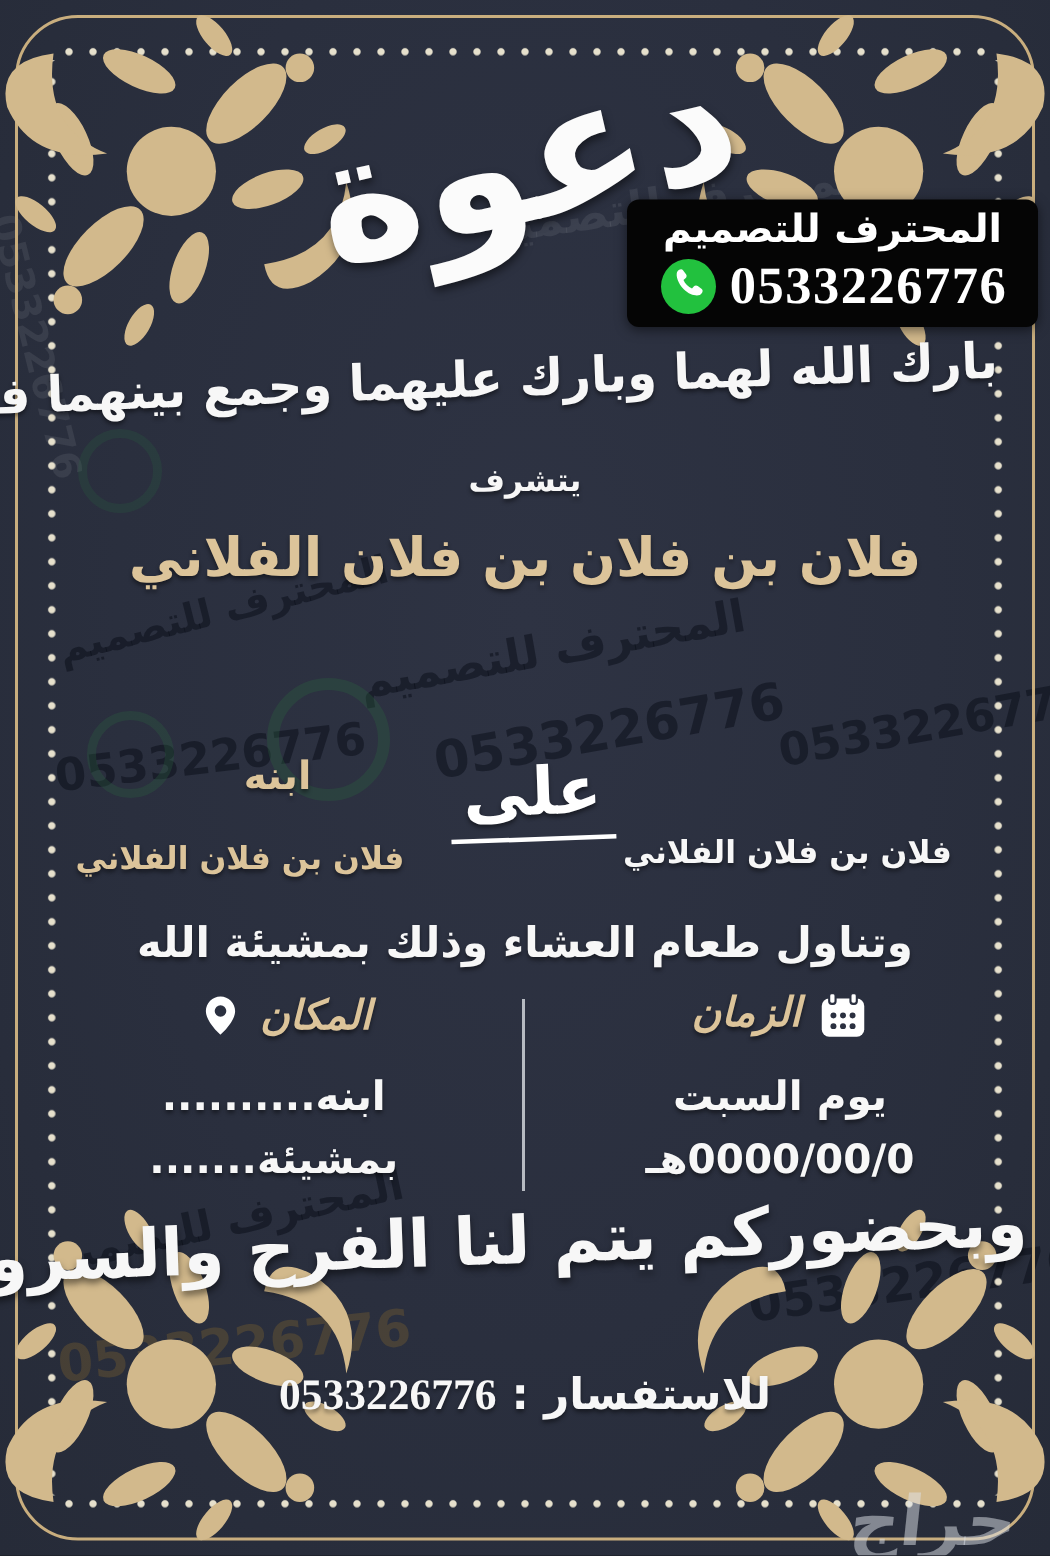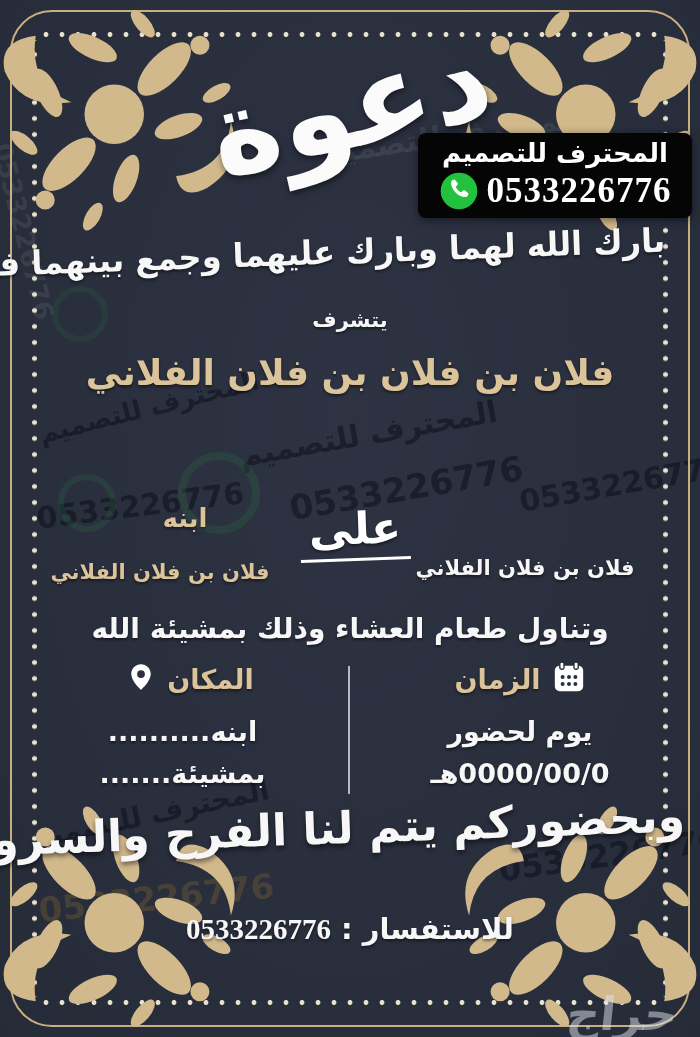--- a/index.html
+++ b/index.html
@@ -41,21 +41,21 @@
   .host-name{top:352px; left:0; right:0; font-size:36px;}
   .invite-line{top:440px; left:0; right:0; font-size:28px;}
   .groom-label{top:501px; right:60px; width:150px; font-size:26px;}
   .groom-name{top:556px; right:10px; width:330px; font-size:21px;}
   .conjunction{top:503px; left:300px; width:110px; font-size:44px; color:#fff; text-align:center;
     border-bottom:3px solid #fff; padding-bottom:4px; transform:rotate(-2deg);}
   .bride-label{top:503px; left:110px; width:150px; font-size:26px;}
   .bride-name{top:560px; left:10px; width:300px; font-size:21px;}
   .dinner{top:612px; left:0; right:0; font-size:28px;}
   .divider{left:348px; top:666px; height:128px; width:2px; background:#cfd2d8; opacity:.85;}
-  .label-row{display:flex; align-items:center; justify-content:center; gap:11px;}
+  .label-row{display:flex; justify-content:center; gap:11px;font-style:italic;}
   .when-row{top:660px; right:60px; width:240px;}
   .where-row{top:662px; left:80px; width:220px;}
   .section-label{font-size:27px; font-weight:bold; color:#dcc49a; text-shadow:0 2px 3px rgba(0,0,0,.45);}
   .day{top:716px; right:60px; width:240px; font-size:27px;}
   .date{top:758px; right:60px; width:240px; font-size:27px;}
   .hall{top:716px; left:55px; width:255px; font-size:27px;}
   .area{top:758px; left:55px; width:255px; font-size:27px;}
   .closing{top:802px; left:15px; right:15px; font-size:44px; white-space:nowrap; transform:rotate(-2deg); text-shadow:0 3px 5px rgba(0,0,0,.5);}
   .inquiry{top:912px; left:0; right:0; font-size:29px;}
   .inquiry .num{font-family:"Liberation Serif", serif; letter-spacing:1px;}
@@ -230,21 +230,21 @@
             <circle cx="12" cy="12" r="1.4"></circle>
             <circle cx="16.5" cy="12" r="1.4"></circle>
           <circle cx="7.5" cy="17" r="1.4"></circle>
             <circle cx="12" cy="17" r="1.4"></circle>
             <circle cx="16.5" cy="17" r="1.4"></circle>
         </g>
       </svg>
     </span>
     <span class="section-label">الزمان</span>
   </div>
-  <div class="abs ctr white bold shadow day">يوم لحضور</div>
+  <div class="abs ctr white bold shadow day">يوم السبت</div>
   <div class="abs ctr white bold shadow date" dir="rtl">0000/00/0هـ</div>
 
   <div class="abs label-row where-row">
     <span class="section-label">المكان</span>
     <span>
       <svg viewBox="0 0 24 24" width="30" height="30" xmlns="http://www.w3.org/2000/svg">
         <path d="M12 1.8C7.7 1.8 4.2 5.3 4.2 9.6c0 5.9 7.8 12.6 7.8 12.6s7.8-6.7 7.8-12.6c0-4.3-3.5-7.8-7.8-7.8z" fill="#ffffff"></path>
         <circle cx="12" cy="9.6" r="3.1" fill="#2b3040"></circle>
       </svg>
     </span>

